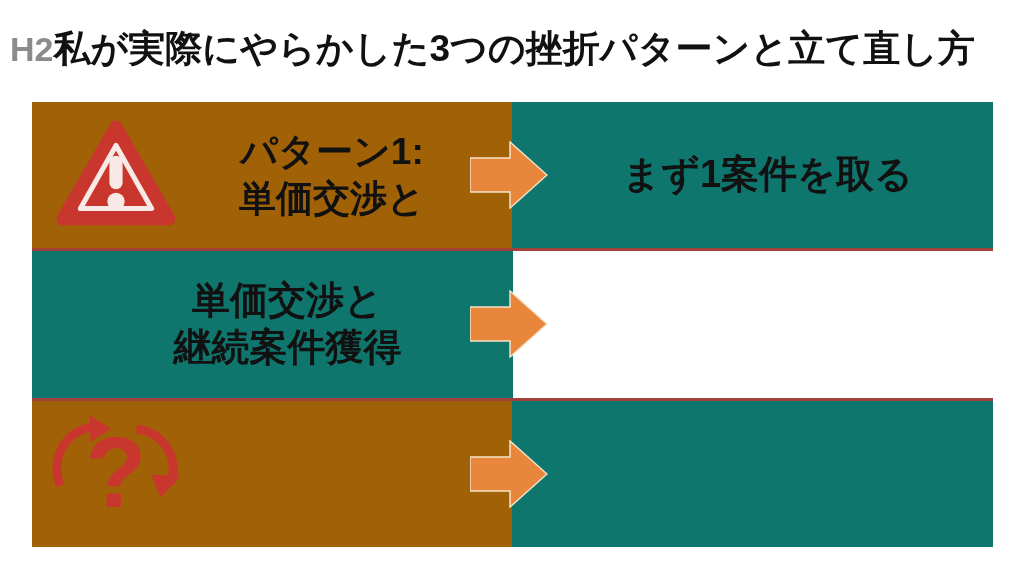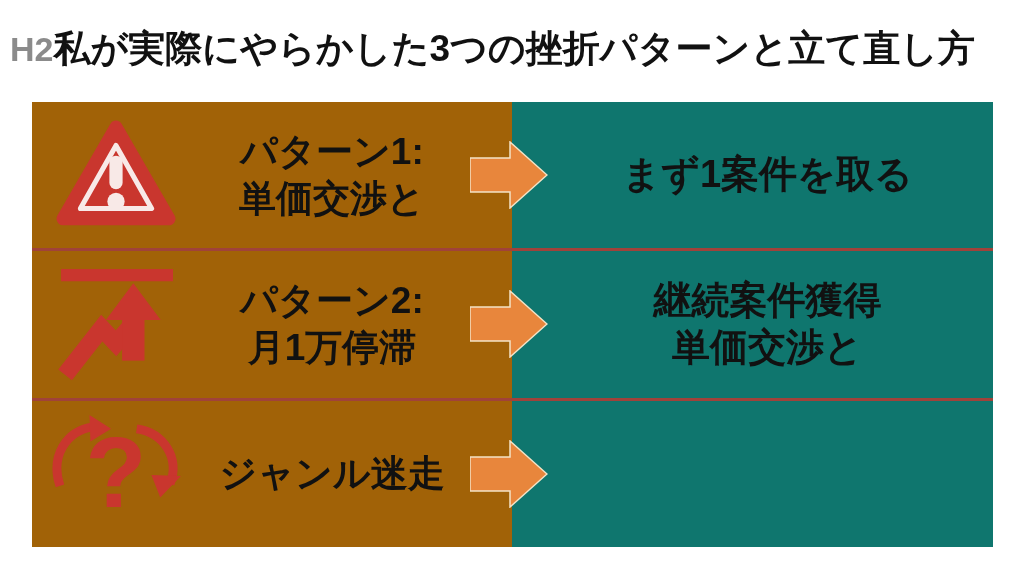--- a/index.html
+++ b/index.html
@@ -122,58 +122,43 @@
           <div class="line">まず1案件を取る</div>
 
         </div>
       </div>
       <svg class="arrow" viewBox="0 0 78 68">
         <path d="M0,17 L40,17 L40,1 L77,34 L40,67 L40,51 L0,51 Z" fill="#e8863c" stroke="#f3e3c6" stroke-width="1.5"></path>
       </svg>
     </div>
 
     <div class="row">
-      <div class="cell pattern">
-        <div class="icon-box">
-          <svg width="124" height="114" viewBox="0 0 120 112">
-            <rect x="6" y="2" width="110" height="12" fill="#c9362e"></rect>
-            <path d="M10,106 L46,60 L60,75 L78,54" fill="none" stroke="#c9362e" stroke-width="17" stroke-linejoin="miter"></path>
-            <rect x="66" y="48" width="22" height="44" fill="#c9362e"></rect>
-            <polygon points="77,16 50,52 104,52" fill="#c9362e"></polygon>
-          </svg>
-        </div>
-        <div class="pattern-text">
-          <div class="line">パターン2:</div>
-          <div class="line">月1万停滞</div>
-        </div>
-      </div>
       <div class="cell solution">
         <div class="solution-text">
+          <div class="line">単価交渉と</div>
           <div class="line">継続案件獲得</div>
-          <div class="line">単価交渉と</div>
         </div>
       </div>
       <svg class="arrow" viewBox="0 0 78 68">
         <path d="M0,17 L40,17 L40,1 L77,34 L40,67 L40,51 L0,51 Z" fill="#e8863c" stroke="#f3e3c6" stroke-width="1.5"></path>
       </svg>
     </div>
 
     <div class="row">
       <div class="cell pattern">
         <div class="icon-box">
           <svg width="136" height="118" viewBox="0 0 134 120">
             <text class="q-glyph" x="67" y="94" text-anchor="middle" font-size="102" font-weight="bold" fill="#c9362e">?</text>
             <path d="M10,72 C0,42 16,16 44,12" fill="none" stroke="#c9362e" stroke-width="9"></path>
             <polygon points="40,0 62,14 41,27" fill="#c9362e"></polygon>
             <path d="M88,14 C116,18 132,44 122,70" fill="none" stroke="#c9362e" stroke-width="9"></path>
             <polygon points="133,62 112,84 103,61" fill="#c9362e"></polygon>
           </svg>
         </div>
         <div class="pattern-text">
-          <div class="line">ジャンル迷走</div>
         </div>
       </div>
       <div class="cell solution">
         <div class="solution-text">
         </div>
       </div>
       <svg class="arrow" viewBox="0 0 78 68">
         <path d="M0,17 L40,17 L40,1 L77,34 L40,67 L40,51 L0,51 Z" fill="#e8863c" stroke="#f3e3c6" stroke-width="1.5"></path>
       </svg>
     </div>

